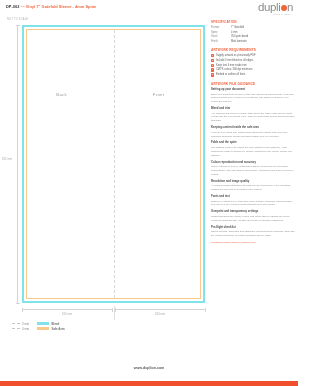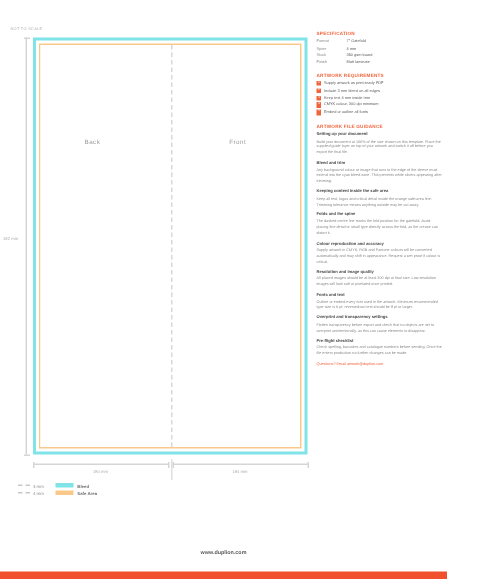--- a/index.html
+++ b/index.html
@@ -161,20 +161,31 @@
   .footer-bar {
     position: absolute; left: 0; bottom: 0; width: 298px; height: 5px;
     background: #f0502d;
   }
 </style>
 </head>
 <body>
 
 <div class="page">
 
+  <div class="header">
+    <div class="doc-title">
+      <span class="code">DP-002</span><span class="name"> — </span><span class="name">Vinyl 7" Gatefold Sleeve - 4mm Spine</span>
+    </div>
+    <div class="logo">
+      <span>dupli</span>
+      <span class="dot"></span>
+      <span>n</span>
+    </div>
+    <div class="logo-sub">PRINT &amp; MEDIA</div>
+  </div>
 
   <div class="template-wrap">
 
     <div class="scale-note">NOT TO SCALE</div>
 
     <div class="dim-v"></div>
     <div class="dim-v-label">182 mm</div>
 
     <div class="bleed-box">
       <div class="safe-box">

